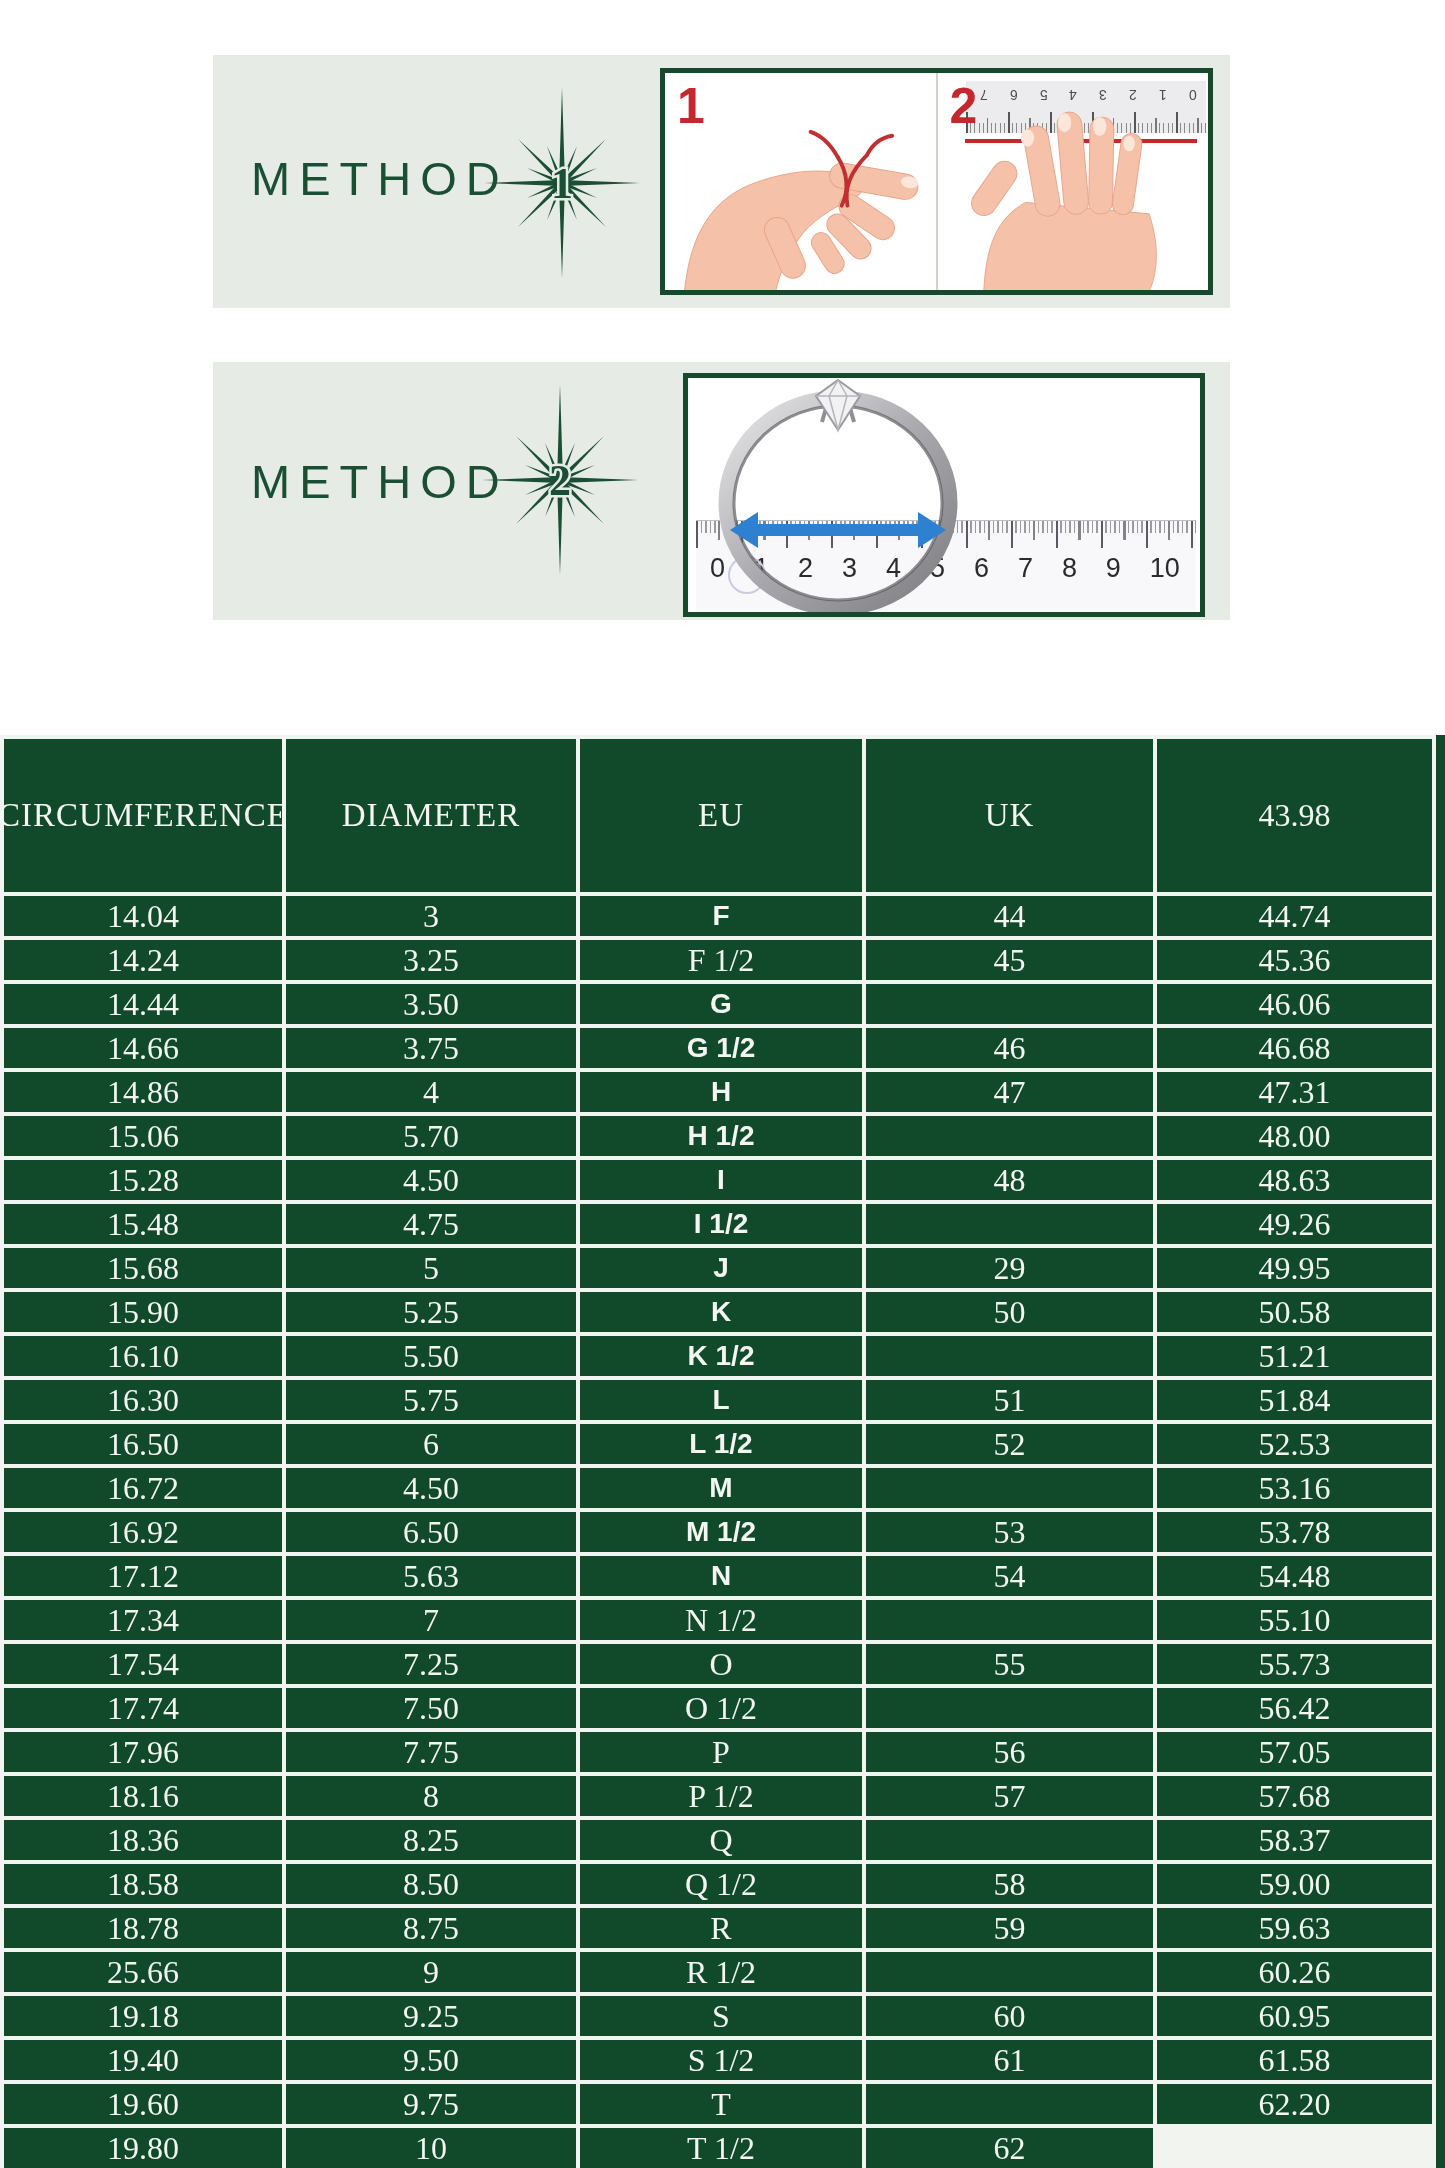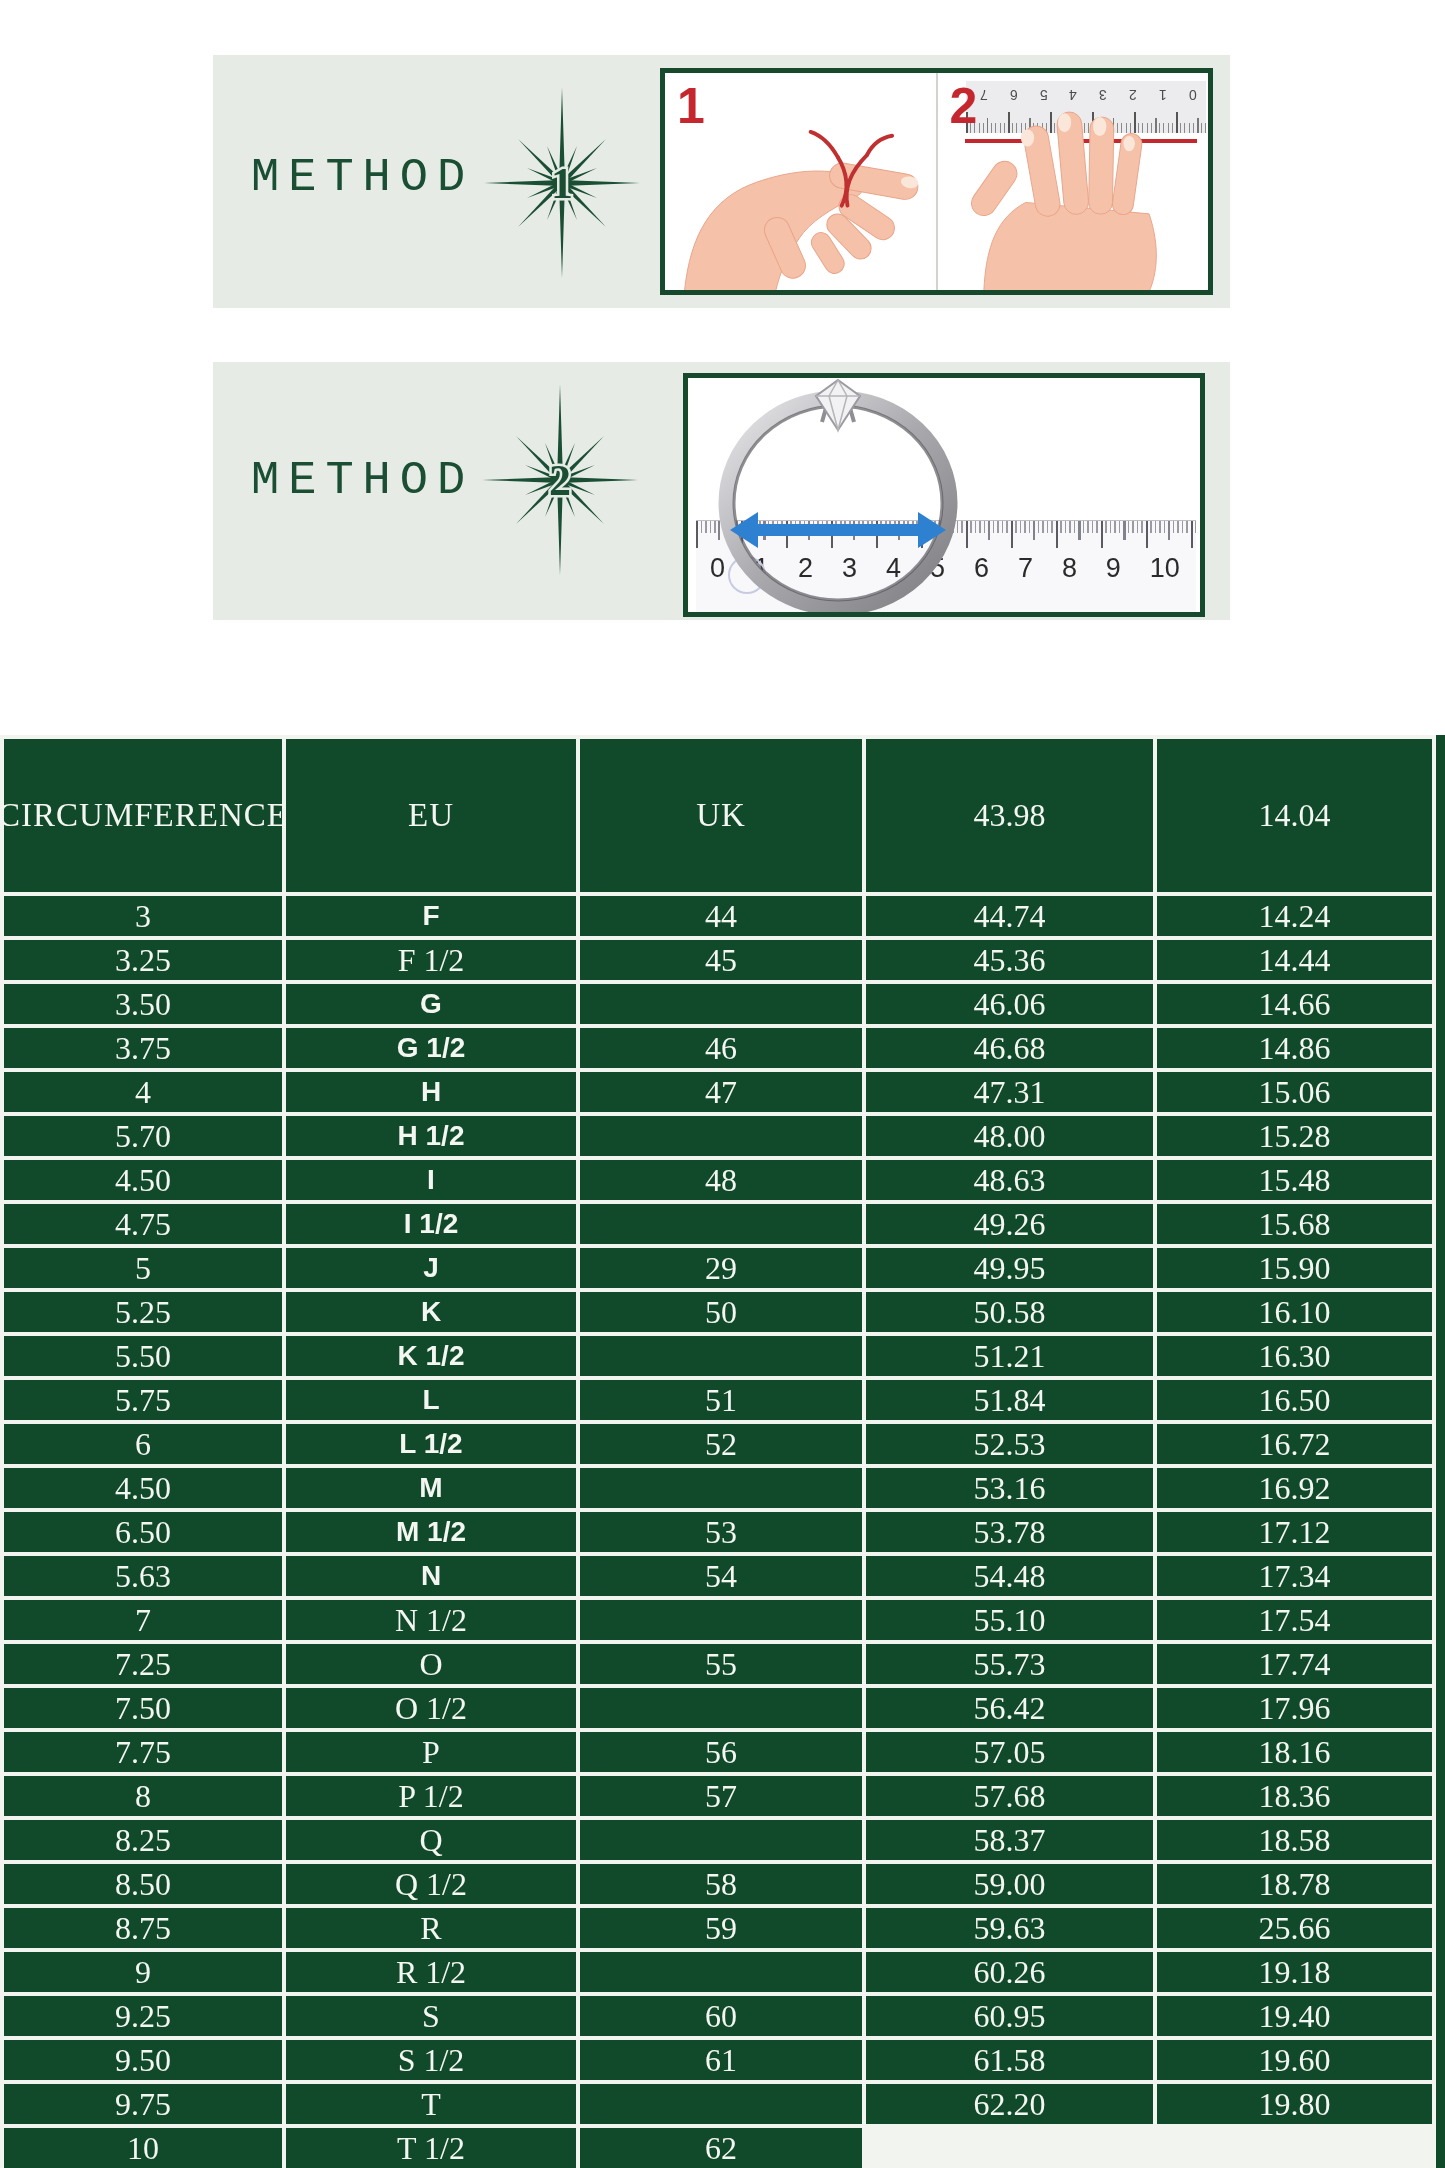--- a/index.html
+++ b/index.html
@@ -12,21 +12,21 @@
   }
   *{margin:0;padding:0;box-sizing:content-box;}
   body{background:#fff;font-family:"Liberation Serif",serif;}
   .page{position:relative;width:1445px;height:2168px;background:#fff;overflow:hidden;}
 
   
   .method-panel{position:absolute;left:213px;width:1017px;background:var(--panel-bg);}
   #panel-1{top:55px;height:253px;}
   #panel-2{top:362px;height:258px;}
   .method-label{position:absolute;left:38px;font-size:47px;letter-spacing:9px;
-    color:var(--accent-green);font-family:Liberation Mono, monospace;font-weight:400;}
+    color:var(--accent-green);font-family:Liberation Sans, sans-serif;font-weight:400;}
   #panel-1 .method-label{top:96px;}
   #panel-2 .method-label{top:92px;}
   .star-svg{position:absolute;overflow:visible;}
   #panel-1 .star-svg{left:269px;top:28px;}
   #panel-2 .star-svg{left:267px;top:18px;}
   .star-num{font-family:"Liberation Serif",serif;font-size:44px;font-weight:bold;
     fill:var(--accent-green);stroke:#e6ebe6;stroke-width:5px;paint-order:stroke;}
 
   .illus-box{position:absolute;background:#fff;border:5px solid #17492d;}
   #box-1{left:447px;top:13px;width:543px;height:217px;display:flex;}
@@ -243,20 +243,21 @@
           <polygon points="42,152 70,134 70,170"></polygon>
           <polygon points="258,152 230,134 230,170"></polygon>
         </g>
       </svg>
     </div>
   </section>
 
   <div class="size-table-wrap">
     <div class="grid">
       <div class="cell header">CIRCUMFERENCE</div>
+      <div class="cell header">DIAMETER</div>
       <div class="cell header">EU</div>
       <div class="cell header">UK</div>
     <div class="cell">43.98</div>
         <div class="cell">14.04</div>
         <div class="cell">3</div>
         <div class="cell uk-sans">F</div>
         <div class="cell">44</div>
         <div class="cell">44.74</div>
         <div class="cell">14.24</div>
         <div class="cell">3.25</div>

